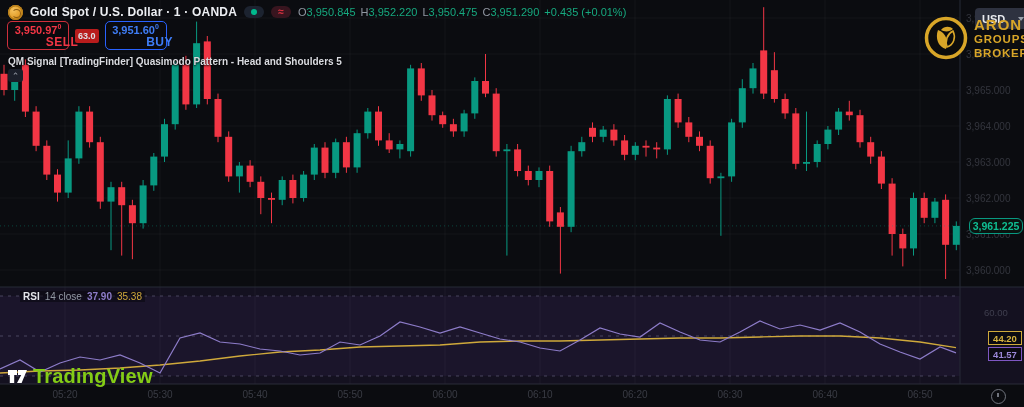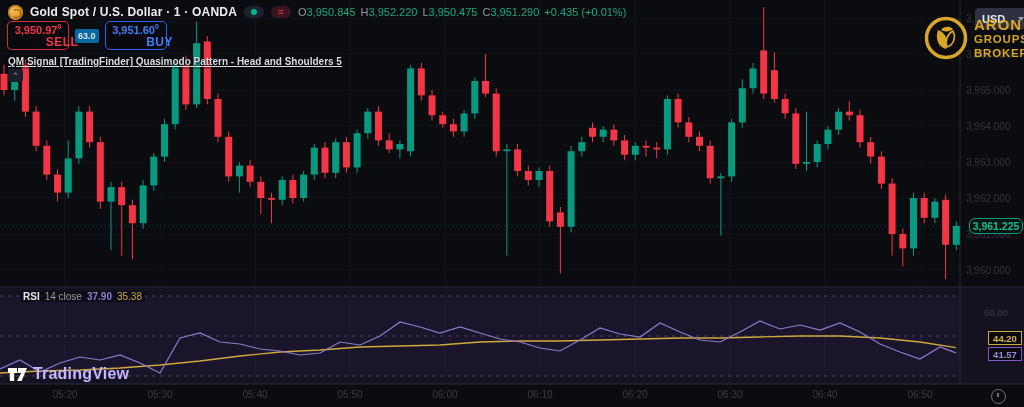--- a/index.html
+++ b/index.html
@@ -23,24 +23,24 @@
   .ohlc .chg{color:#16a97f;}
   
   .trade{position:absolute;left:7px;top:21px;display:flex;align-items:center;gap:6px;}
   .tbox{width:60px;height:27px;border-radius:5px;display:flex;flex-direction:column;align-items:center;justify-content:center;
         background:rgba(10,10,14,.85);line-height:1.05;cursor:pointer;}
   .tbox .p{font-size:11px;font-weight:700;}
   .tbox .p sup{font-size:7px;}
   .tbox .l{font-size:12px;font-weight:700;letter-spacing:.4px;padding-left:48px;}
   .sell{border:1px solid rgba(242,54,69,.85);color:#f23645;}
   .buy{border:1px solid #2962ff;color:#3f7df6;}
-  .spread{background:#0369a1;color:#dfe1e6;font-size:9px;font-weight:700;padding:2px 3px;border-radius:2px;}
+  .spread{background:#b91c1c;color:#dfe1e6;font-size:9px;font-weight:700;padding:2px 3px;border-radius:2px;}
   
   .ind-label{position:absolute;left:8px;top:56px;font-size:10px;font-weight:600;color:#dadbe0;
-             text-shadow:0 1px 2px #000;white-space:nowrap;text-decoration:underline;}
+             text-shadow:0 1px 2px #000;white-space:nowrap;}
   .collapse-box{position:absolute;left:8px;top:69px;width:15px;height:13px;background:#1b1f2a;border-radius:3px;
                 color:#9aa0aa;font-size:9px;display:flex;align-items:center;justify-content:center;cursor:pointer;}
   
   .usd-dd{position:absolute;left:975px;top:8px;width:42px;height:21px;background:#2e3240;border-radius:4px;
           display:flex;align-items:center;justify-content:space-between;padding:0 5px 0 7px;cursor:pointer;}
   .usd-dd .cur{font-size:11px;font-weight:700;color:#e8eaee;}
   .usd-dd .car{width:0;height:0;border-left:3.5px solid transparent;border-right:3.5px solid transparent;
                border-top:4px solid #9aa0ab;}
   .broker{position:absolute;left:924px;top:16px;display:flex;align-items:center;gap:6px;}
   .broker-text{display:flex;flex-direction:column;line-height:1;color:#d9a628;font-weight:700;}
@@ -56,21 +56,21 @@
   .rsi-head .prm{color:#9298a3;}
   .rsi-head .pv{color:#8d7cc9;font-weight:600;}
   .rsi-head .yv{color:#cfa93b;font-weight:400;}
   .rsi-box{position:absolute;left:988px;width:32px;height:12px;border-radius:0;font-size:9.5px;font-weight:700;
            display:flex;align-items:center;justify-content:center;background:#0b0a12;}
   .rsi-box.y{top:331px;border:1px solid #cfa93b;color:#d6b23f;}
   .rsi-box.p{top:347px;border:1px solid #7e57c2;color:#9b87d8;}
   .rsi-axis{position:absolute;left:984px;top:307px;font-size:9.5px;color:#8b8fa0;opacity:.35;}
   
   .tv-logo{position:absolute;left:8px;top:365px;display:flex;align-items:center;gap:6px;}
-  .tv-logo .txt{color:#c4b5fd;font-size:16px;font-weight:700;letter-spacing:.2px;}
+  .tv-logo .txt{color:#84cc16;font-size:20px;font-weight:700;letter-spacing:.2px;}
   .clock-btn{position:absolute;left:991px;top:389px;width:13px;height:13px;border:1.5px solid #9297a2;border-radius:50%;
              opacity:.75;cursor:pointer;position:absolute;}
   .clock-btn:after{content:"";position:absolute;left:5px;top:2.5px;width:1.5px;height:4px;background:#9297a2;}
 </style>
 </head>
 <body>
 
 <div class="screen">
 
   <svg id="chart-svg" width="1024" height="407">

